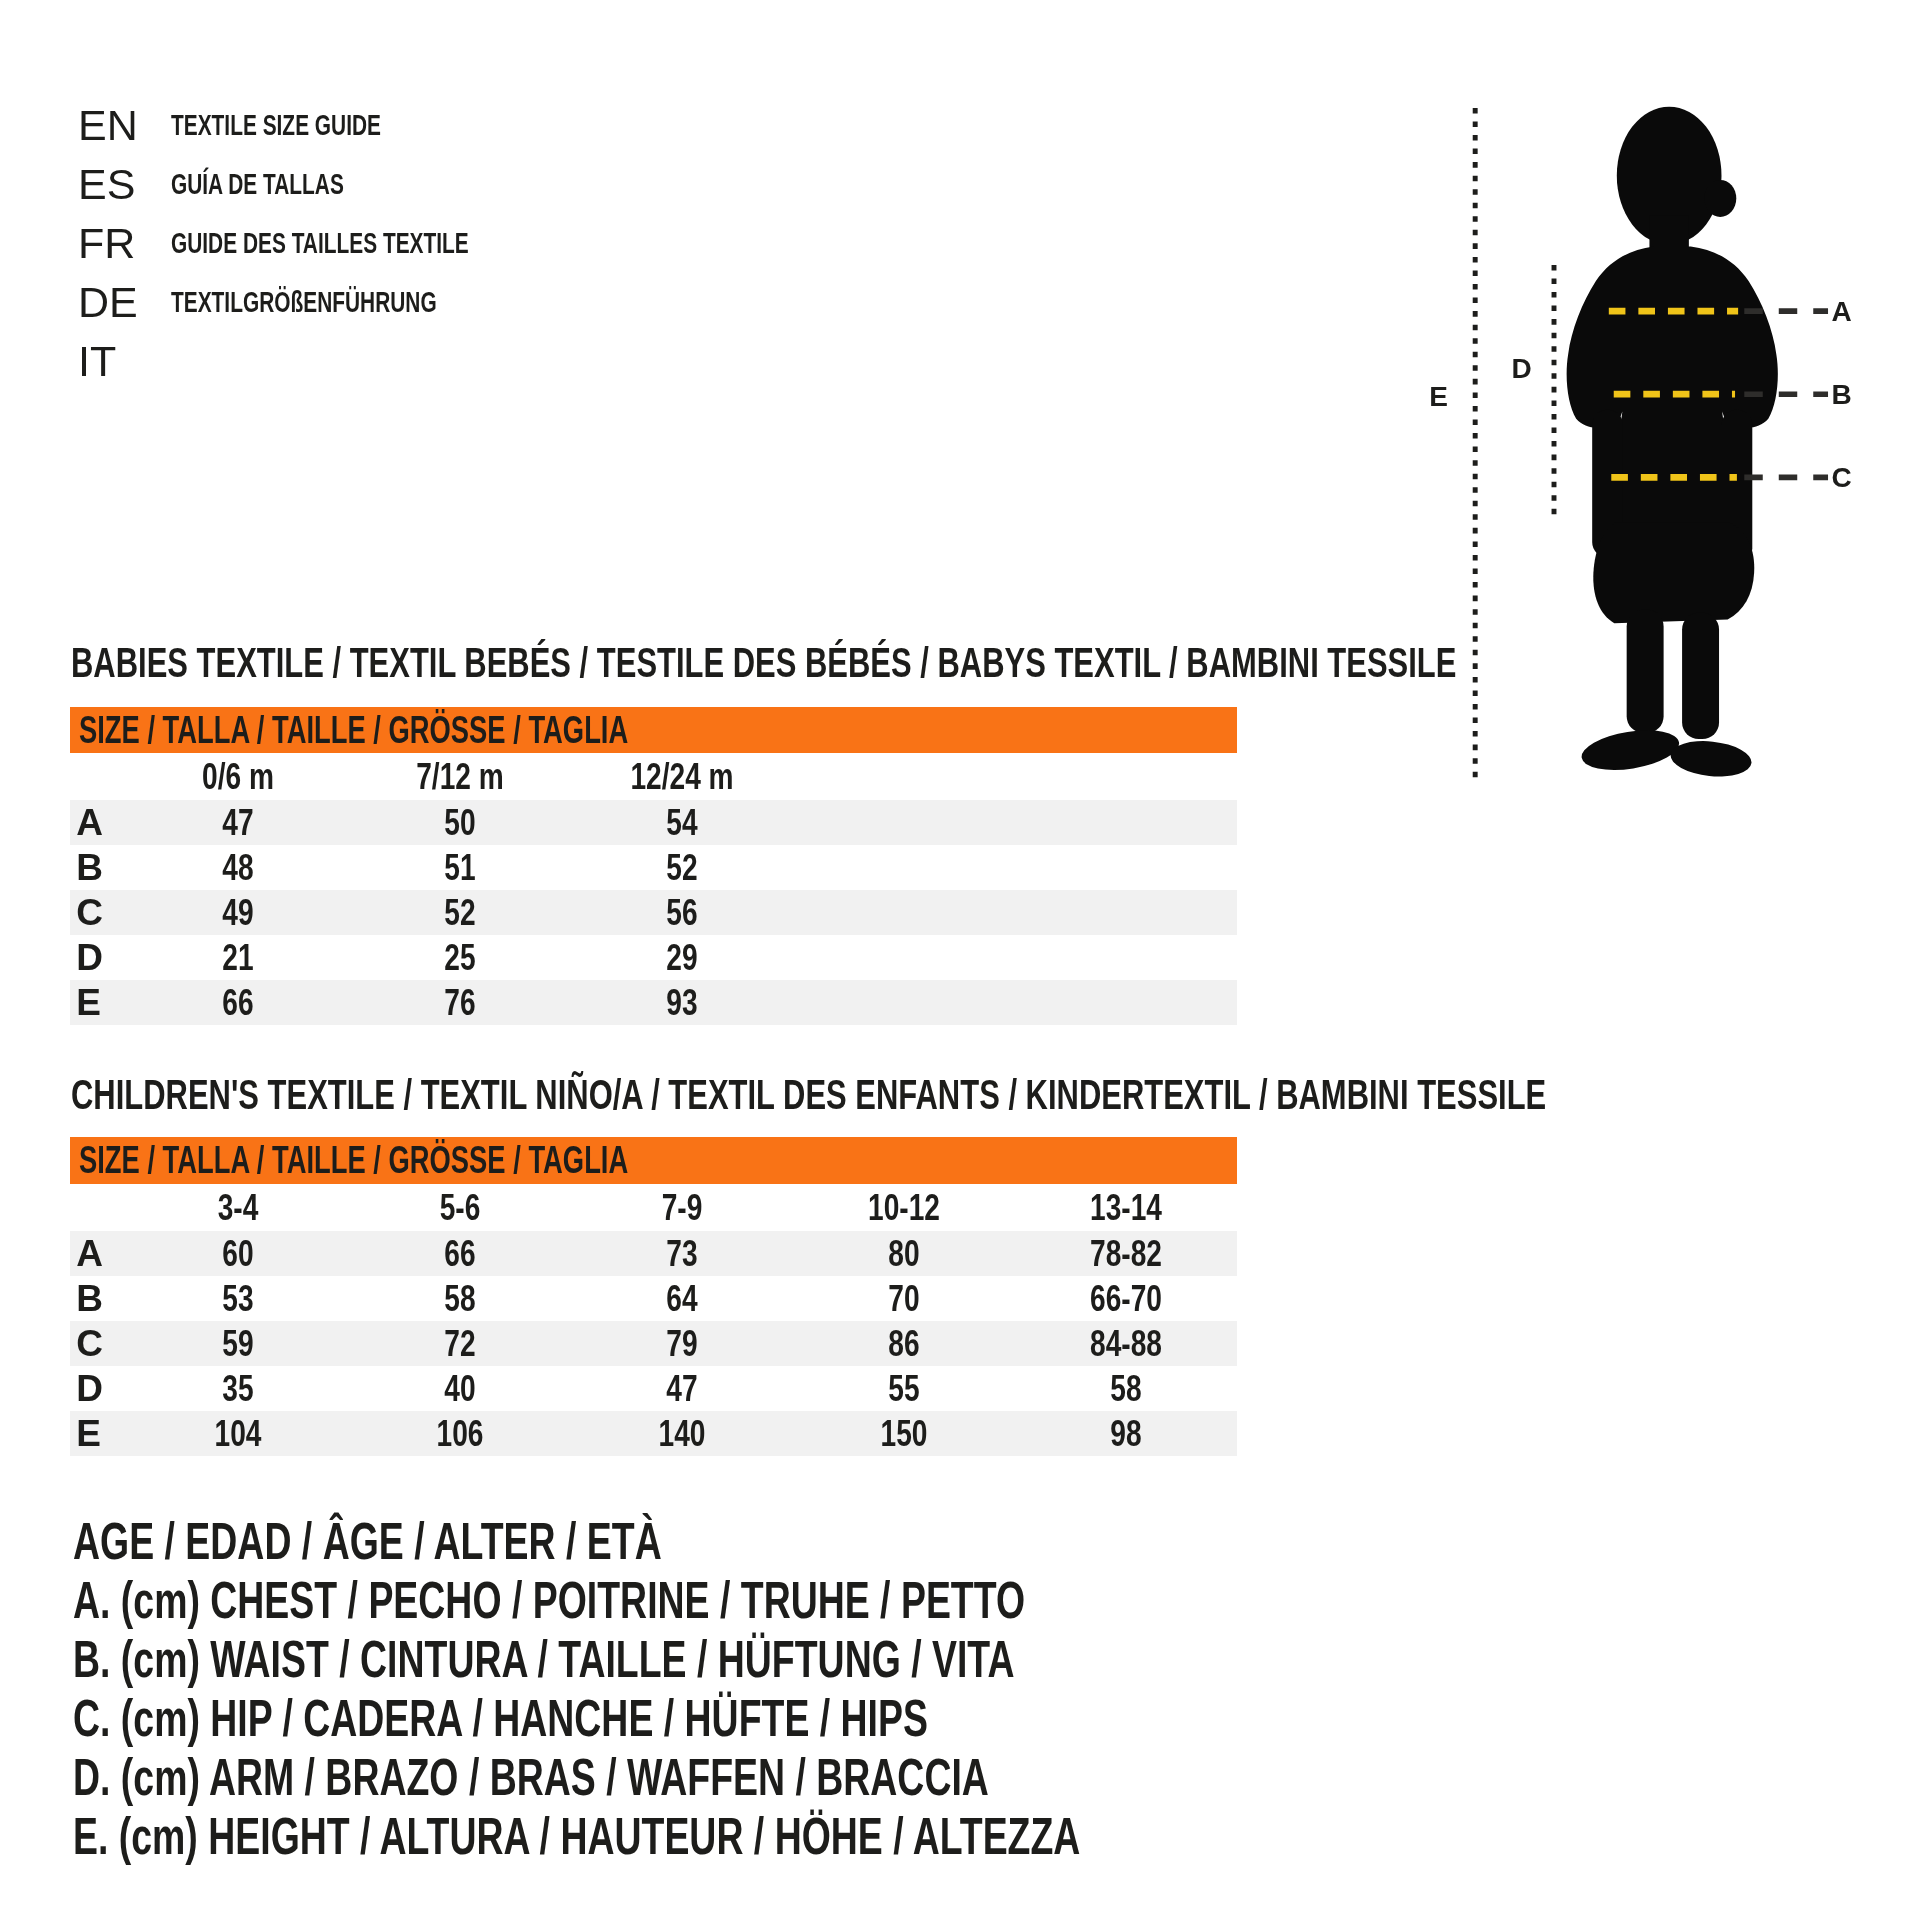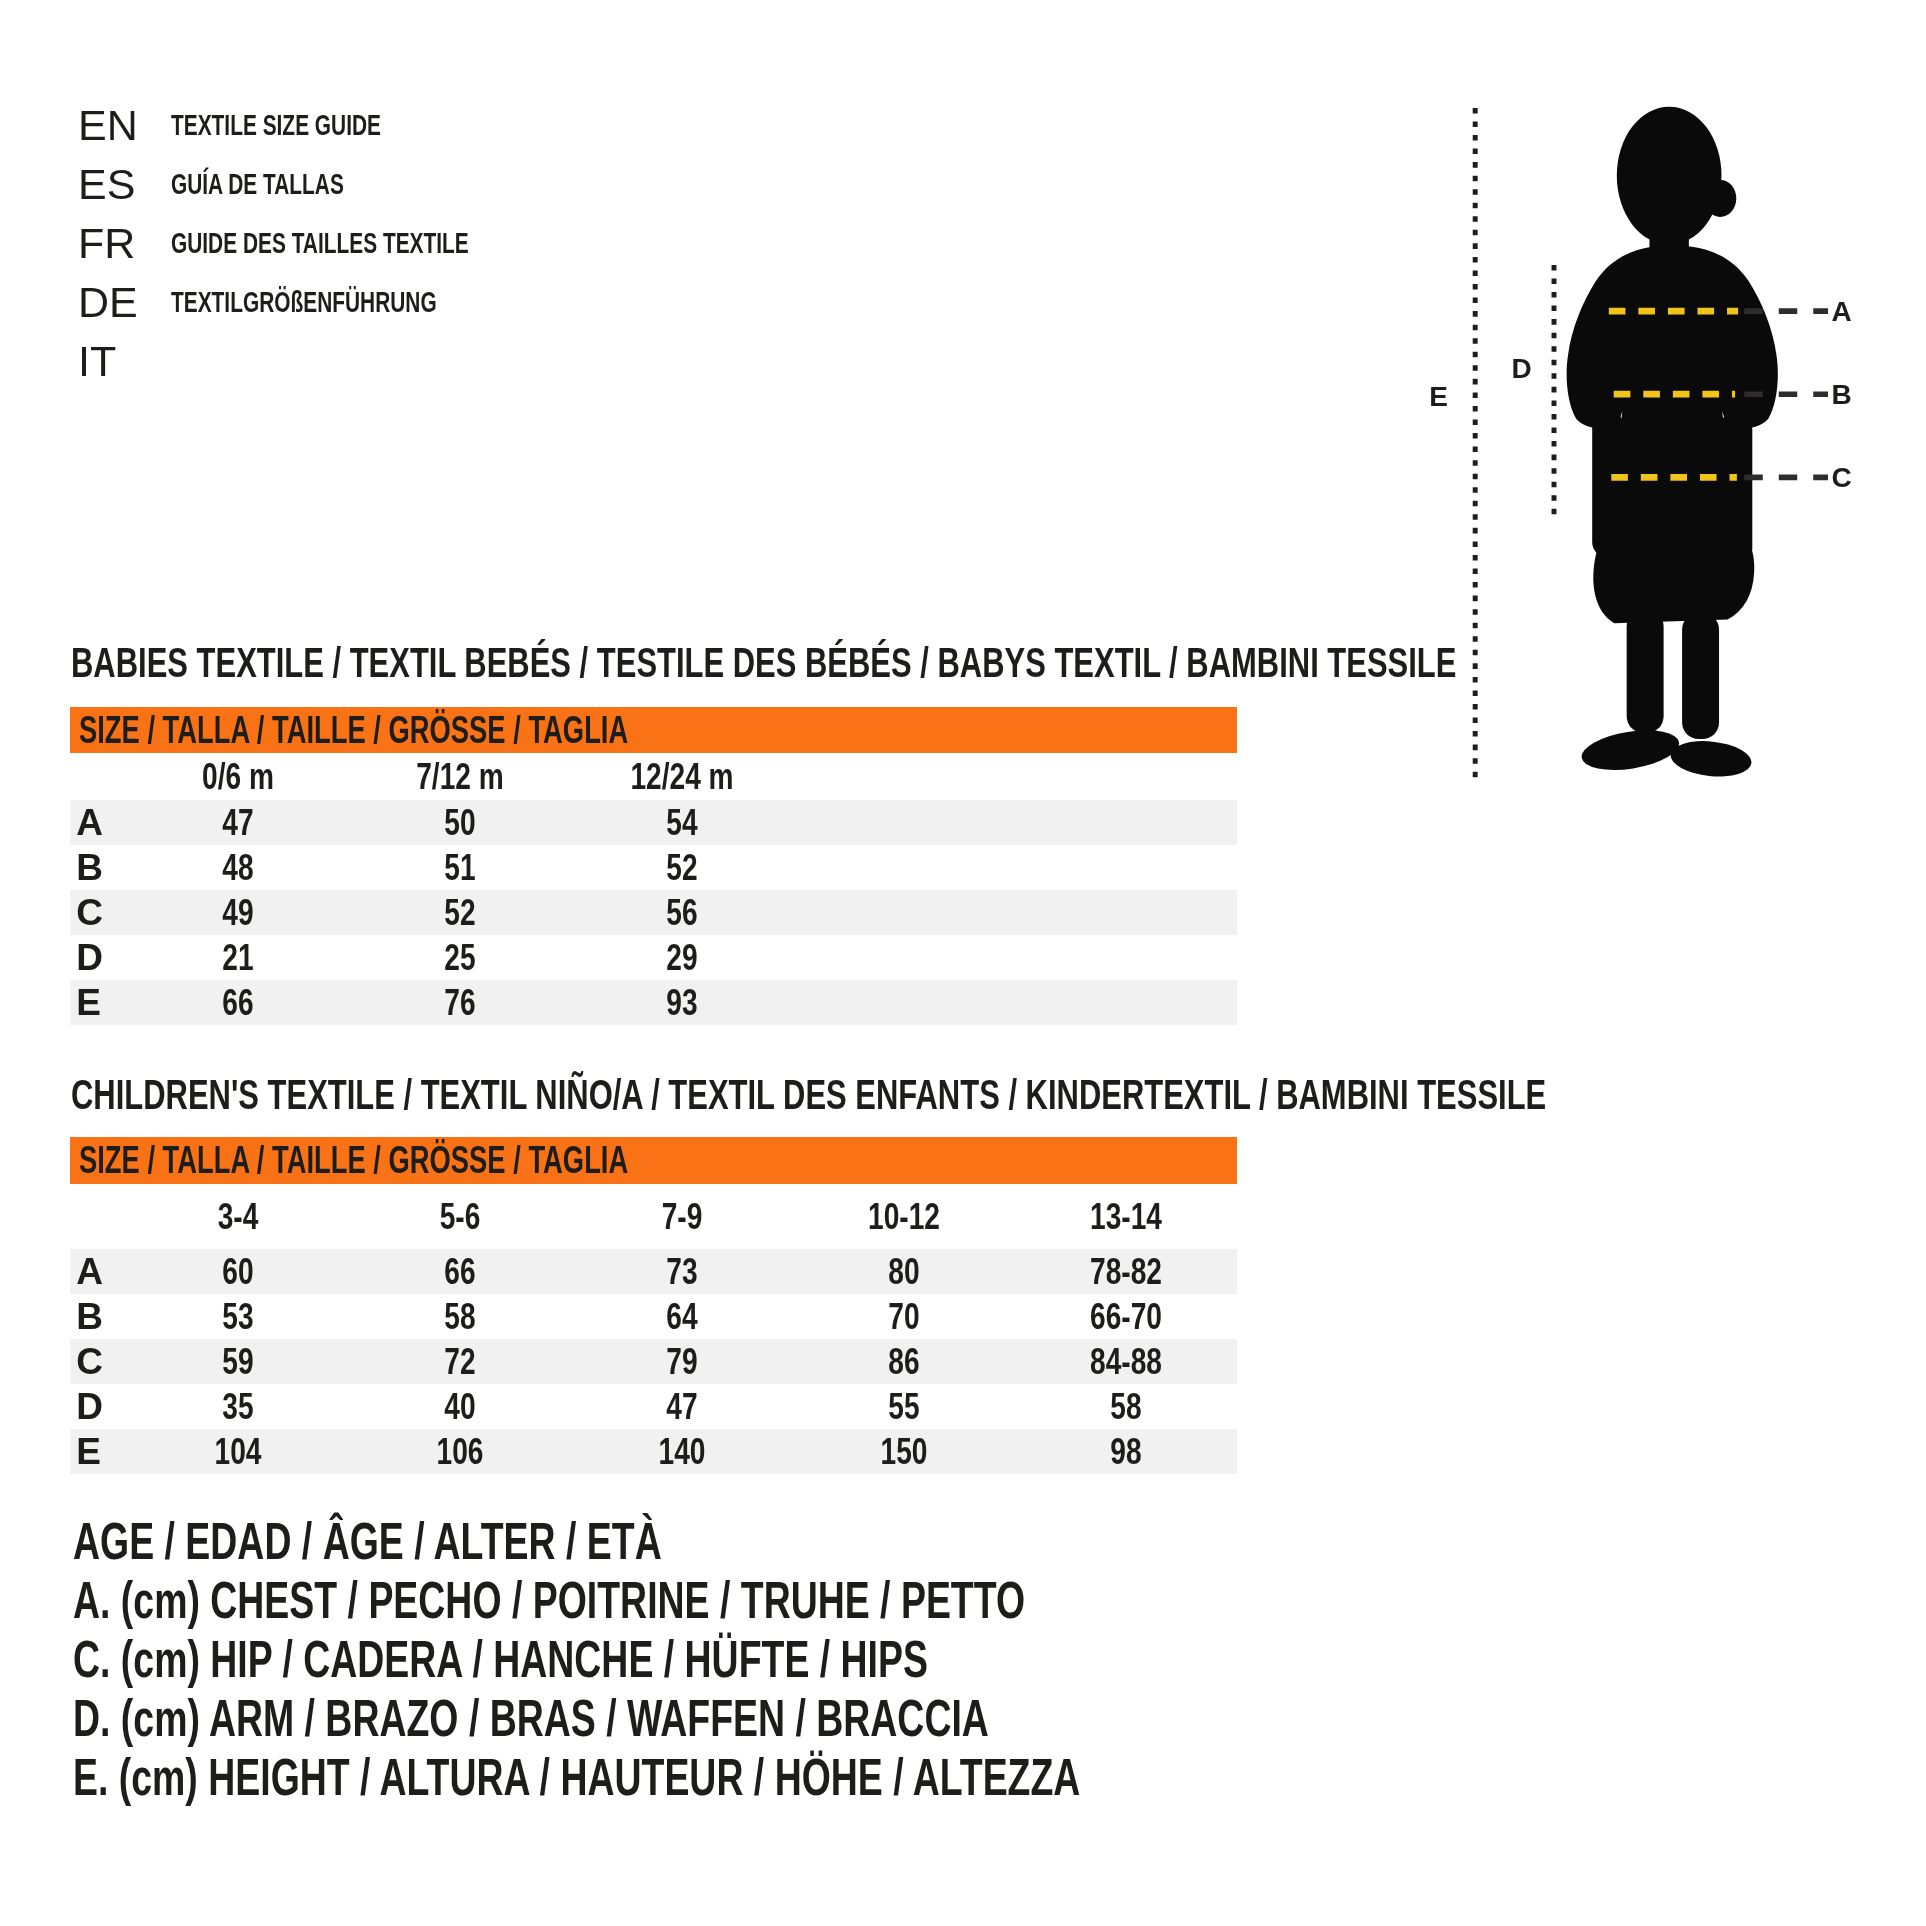--- a/index.html
+++ b/index.html
@@ -39,21 +39,21 @@
     height: 47px; line-height: 47px;
     padding-left: 8.6px;
     font-size: 38px; font-weight: bold;
     box-sizing: border-box;
   }
   .band-babies { height: 46px; line-height: 46px; }
   .trow { display: grid; align-items: center; }
   .cols3 { grid-template-columns: 57px 222px 222px 222px; }
   .cols5 { grid-template-columns: 57px 222px 222px 222px 222px 222px; }
   .colhead { height: 47px; font-size: 37px; font-weight: bold; }
-  .colhead-ch { height: 65px; }
+  .colhead-ch { height: 47px; }
   .drow { height: 45px; font-size: 37px; font-weight: bold; }
   .stripe { background: #f1f1f1; }
   .cell { text-align: center; }
   .rlabel { text-align: left; padding-left: 6.2px; }
 
   
   .marker {
     width: 31px; text-align: center;
     font-size: 28px; font-weight: bold; line-height: 31px;
   }
@@ -221,19 +221,20 @@
       <div class="cell sqz">106</div>
       <div class="cell sqz">140</div>
       <div class="cell sqz">150</div>
       <div class="cell sqz">98</div>
     </div>
   </div>
 
   <section class="abs" style="left:73px;top:1512px;">
     <div class="legend-row"><span class="cond">AGE / EDAD / ÂGE / ALTER / ETÀ</span></div>
     <div class="legend-row"><span class="cond">A. (cm) CHEST / PECHO / POITRINE / TRUHE / PETTO</span></div>
+    <div class="legend-row"><span class="cond">B. (cm) WAIST / CINTURA / TAILLE / HÜFTUNG / VITA</span></div>
     <div class="legend-row"><span class="cond">C. (cm) HIP / CADERA / HANCHE / HÜFTE / HIPS</span></div>
     <div class="legend-row"><span class="cond">D. (cm) ARM / BRAZO / BRAS / WAFFEN / BRACCIA</span></div>
     <div class="legend-row"><span class="cond">E. (cm) HEIGHT / ALTURA / HAUTEUR / HÖHE / ALTEZZA</span></div>
   </section>
 
 </div>
 
 
 </body></html>

